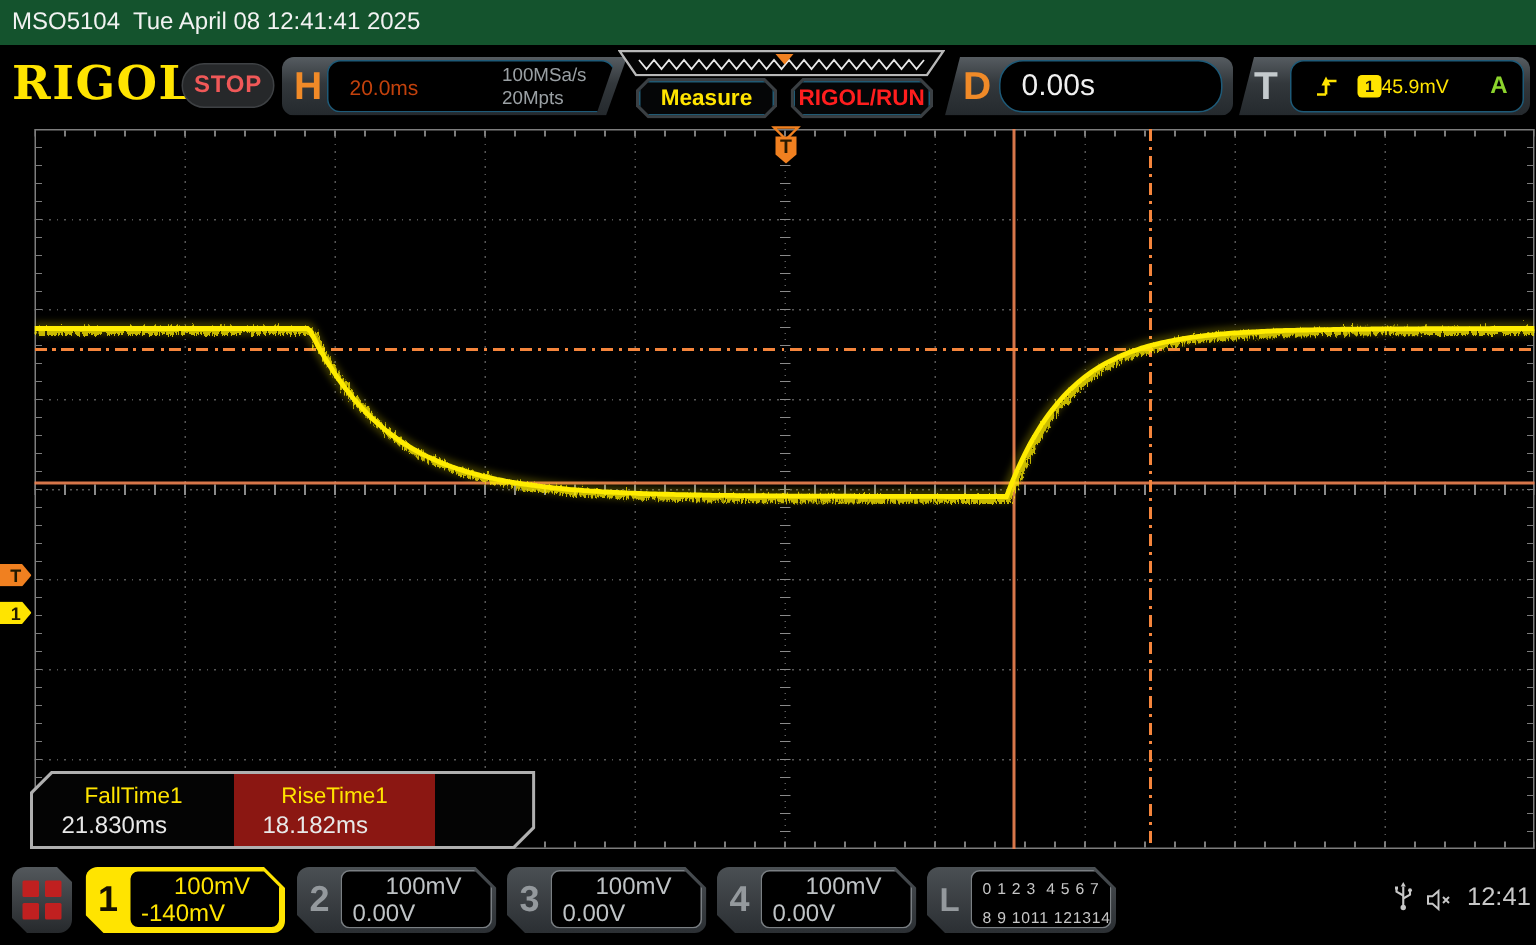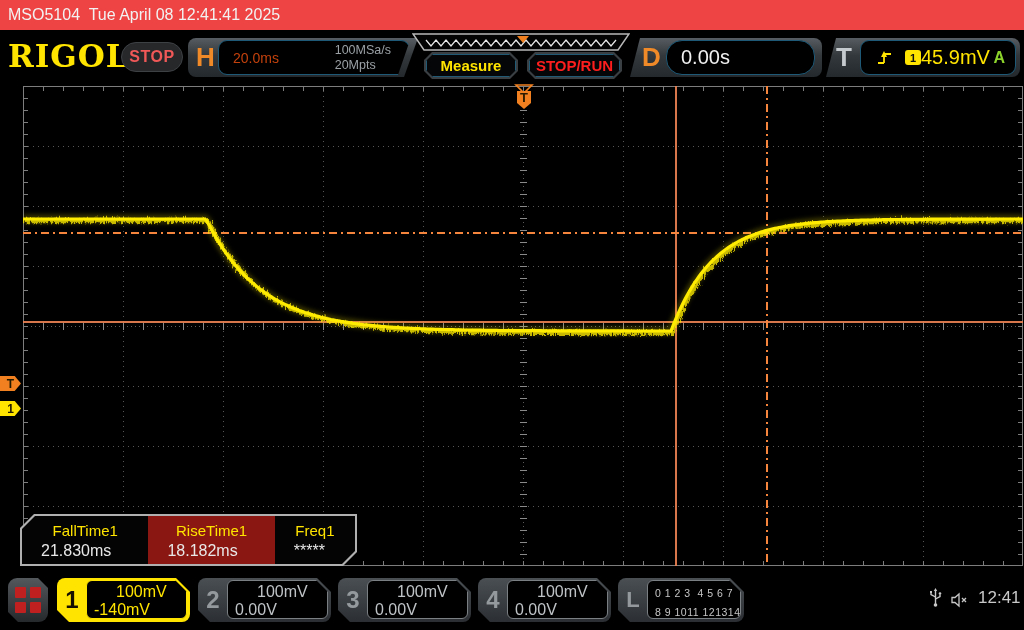--- a/index.html
+++ b/index.html
@@ -6,21 +6,21 @@
     --accent-yellow:#ffe400; --accent-orange:#f08a28; --trace:#ffec00;
     --stop-red:#f05858; --run-red:#ff1e1e; --green:#8cd42c;
     --cursor-solid:#ee8352; --cursor-dd:#f5853c; --meas-sel:#8b1712;
   }
   *{margin:0;padding:0;box-sizing:border-box;}
   html,body{width:1024px;height:630px;background:#000;overflow:hidden;}
   body{font-family:"Liberation Sans","DejaVu Sans",sans-serif;position:relative;color:#e8e8e8;}
   .abs{position:absolute;}
 
   
-  .topbar{left:0;top:0;width:1024px;height:30px;background:#ef4444;}
+  .topbar{left:0;top:0;width:1024px;height:30px;background:#14532d;}
   .topbar span{position:absolute;left:8px;top:6px;font-size:16px;color:#f2f2f2;white-space:pre;}
   .logo{left:8px;top:38px;font-family:"DejaVu Serif","Liberation Serif",serif;font-weight:bold;font-size:31px;color:var(--accent-yellow);letter-spacing:1px;}
   .stop-badge{left:121px;top:42px;width:62px;height:30px;background:#26282a;border:1px solid #3e4144;border-radius:16px;display:flex;align-items:center;justify-content:center;}
   .stop-badge span{color:var(--stop-red);font-weight:bold;font-size:16px;letter-spacing:.5px;}
 
   .hdr-block{top:38px;height:39px;background:linear-gradient(#565c61,#33383c 45%,#24292d);display:block;}
   .hdr-letter{position:absolute;top:4px;font-size:26px;font-weight:bold;color:var(--accent-orange);}
   .hdr-letter.gray{color:#c4cacd;}
   .hdr-inner{position:absolute;top:2px;bottom:2px;background:#000;border:1px solid #1e5a78;border-radius:9px;display:flex;align-items:center;}
   .h-block{left:188px;width:230px;clip-path:polygon(0 0,100% 0,calc(100% - 14px) 100%,0 100%);border-radius:8px 0 0 8px;}
@@ -28,21 +28,21 @@
   .timebase{font-size:14px;color:#c2410c;margin-left:14px;}
   .srate{margin-left:auto;margin-right:18px;text-align:left;font-size:12.5px;color:#9aa0a4;line-height:1.2;}
   .d-block{left:630px;width:192px;clip-path:polygon(10px 0,100% 0,100% 100%,0 100%);border-radius:0 8px 8px 0;}
   .d-block .hdr-letter{left:12px;}
   .d-block .hdr-inner{left:36px;right:7px;border-radius:16px;}
   .d-value{font-size:20px;color:#f0f0f0;margin-left:14px;}
   .t-block{left:826px;width:194px;clip-path:polygon(10px 0,100% 0,100% 100%,0 100%);border-radius:0 8px 8px 0;}
   .t-block .hdr-letter{left:10px;}
   .t-block .hdr-inner{left:34px;right:4px;}
   .trig-badge{width:16px;height:15px;background:var(--accent-yellow);border-radius:3px;color:#111;font-size:11px;font-weight:bold;display:flex;align-items:center;justify-content:center;margin-left:12px;}
-  .trig-val{color:var(--accent-yellow);font-size:20px;margin-left:0;}
+  .trig-val{color:var(--accent-yellow);font-size:13px;margin-left:0;}
   .trig-mode{color:var(--green);font-size:16px;font-weight:bold;margin-left:auto;margin-right:10px;}
   .trig-icon{margin-left:16px;}
 
   .scope-btn{top:52px;height:27px;background:#3a3f43;clip-path:polygon(8px 0,calc(100% - 8px) 0,100% 8px,100% calc(100% - 8px),calc(100% - 8px) 100%,8px 100%,0 calc(100% - 8px),0 8px);padding:2px;}
   .scope-btn .inner{width:100%;height:100%;background:#050607;border:1px solid #215a74;clip-path:polygon(7px 0,calc(100% - 7px) 0,100% 7px,100% calc(100% - 7px),calc(100% - 7px) 100%,7px 100%,0 calc(100% - 7px),0 7px);display:flex;align-items:center;justify-content:center;}
   .measure-btn{left:424px;width:94px;}
   .measure-btn span{color:var(--accent-yellow);font-weight:bold;font-size:15px;}
   .stoprun-btn{left:527px;width:95px;}
   .stoprun-btn span{color:var(--run-red);font-weight:bold;font-size:15px;}
   .wave-strip{left:412px;top:33px;width:218px;height:18px;}
@@ -139,21 +139,21 @@
     </svg>
   </div>
 
   <div class="abs scope-btn measure-btn">
     <div class="inner">
         <span>Measure</span>
       </div>
   </div>
   <div class="abs scope-btn stoprun-btn">
     <div class="inner">
-        <span>STOP/RUN</span>
+        <span>RIGOL/RUN</span>
       </div>
   </div>
 
   <div class="abs hdr-block d-block">
     <span class="hdr-letter">D</span>
     <div class="hdr-inner">
       <span class="d-value">0.00s</span>
     </div>
   </div>
 
@@ -230,24 +230,20 @@
   <div class="abs meas-box">
     <div class="meas-inner">
       <div class="meas-col">
         <div class="meas-label">FallTime1</div>
         <div class="meas-value">21.830ms</div>
       </div>
       <div class="meas-col selected">
         <div class="meas-label">RiseTime1</div>
         <div class="meas-value">18.182ms</div>
       </div>
-      <div class="meas-col">
-        <div class="meas-label">Freq1</div>
-        <div class="meas-value">*****</div>
-      </div>
     </div>
   </div>
 
   <div class="abs menu-btn">
     <div class="menu-grid">
         <i></i>
         <i></i>
         <i></i>
         <i></i>
       </div>

